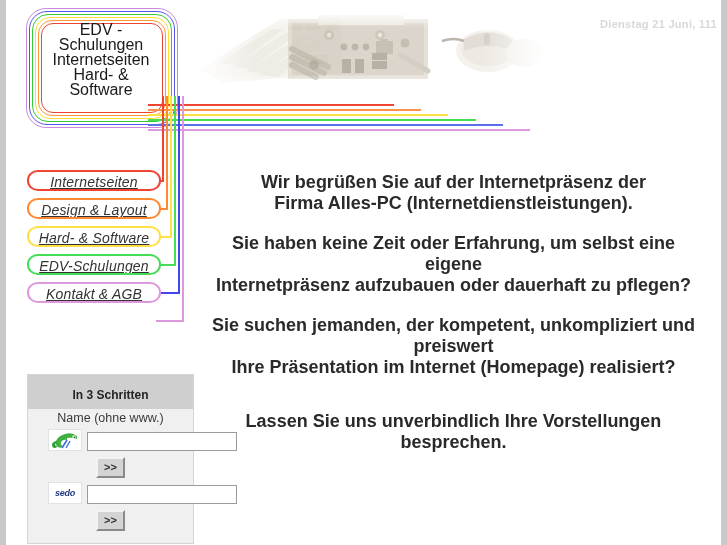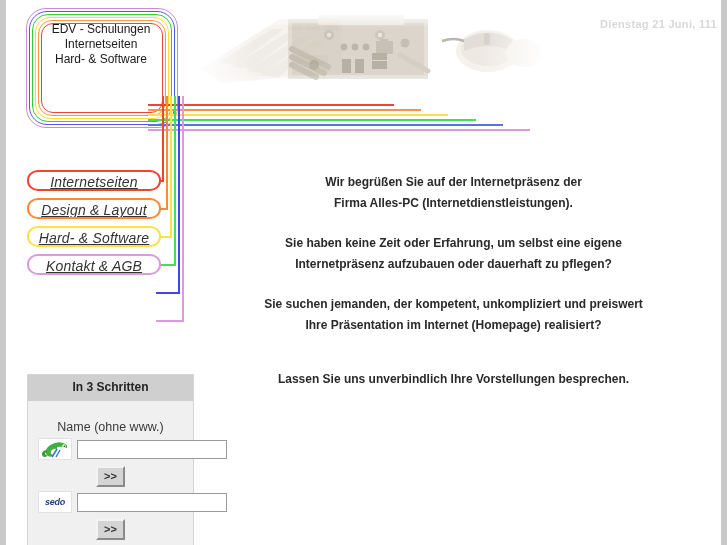--- a/index.html
+++ b/index.html
@@ -72,21 +72,21 @@
     color: #1a1a1a;
   }
   #logo-title {
     font-size: 29px;
     line-height: 32px;
     letter-spacing: -0.5px;
     font-weight: 400;
     margin-top: 2px;
   }
   .logo-sub {
-    font-size: 12px;
+    font-size: 16px;
     line-height: 15px;
     font-weight: 400;
   }
 
   
   .hline { position: absolute; height: 2px; }
   .vline { position: absolute; width: 2px; }
 
   
   #nav {
@@ -115,21 +115,21 @@
     font-family: "Liberation Sans", sans-serif;
   }
 
   
   #main-text {
     position: absolute;
     left: 195px; top: 172px;
     width: 505px;
     text-align: center;
     color: #2a2a2a;
-    font-size: 12px;
+    font-size: 18px;
     font-weight: bold;
     line-height: 21px;
   }
   #main-text p { margin: 0 0 19px 0; }
   #main-text p:last-child { margin-bottom: 0; margin-top: 33px; }
 
   
   #domain-box {
     position: absolute;
     left: 21px; top: 374px;
@@ -138,33 +138,33 @@
     border: 1px solid #d5d5d5;
     box-sizing: border-box;
     padding-bottom: 8px;
   }
   #domain-head {
     background: #cfcfcf;
     color: #242424;
     font-size: 12px;
     font-weight: bold;
     text-align: center;
-    padding: 4px 2px 6px 2px;
+    padding: 12px 2px 6px 2px;
     line-height: 16px;
   }
   #domain-sub {
     text-align: center;
     color: #3a3a3a;
     font-size: 12.5px;
-    padding: 19px 0 4px 0;
+    padding: 2px 0 4px 0;
   }
   .form-row {
     display: flex;
-    align-items: center;
-    padding: 0 10px;
+    align-items: flex-end;
+    padding: 0 20px;
     gap: 5px;
   }
   .provider-logo {
     width: 34px; height: 22px;
     background: #ffffff;
     border: 1px solid #e2e2e2;
     box-sizing: border-box;
     display: flex;
     align-items: center;
     justify-content: center;
@@ -331,20 +331,21 @@
       <div class="hline" style="left:150px; top:236px; width:16px; background:#ffe044;"></div>
       <div class="hline" style="left:150px; top:264px; width:20px; background:#44dd55;"></div>
       <div class="hline" style="left:150px; top:292px; width:24px; background:#4444ee;"></div>
       <div class="hline" style="left:150px; top:320px; width:28px; background:#dd99dd;"></div>
     </div>
 
     <nav id="nav">
       <a class="nav-btn" href="#" style="border-color:#ee4433;">Internetseiten</a>
       <a class="nav-btn" href="#" style="border-color:#ff8833;">Design &amp; Layout</a>
       <a class="nav-btn" href="#" style="border-color:#ffe044;">Hard- &amp; Software</a>
+      <a class="nav-btn" href="#" style="border-color:#44dd55;">EDV-Schulungen</a>
       <a class="nav-btn" href="#" style="border-color:#dd99dd;">Kontakt &amp; AGB</a>
     </nav>
 
     <div id="main-text">
       <p>Wir begrüßen Sie auf der Internetpräsenz der<br>Firma Alles-PC (Internetdienstleistungen).</p>
       <p>Sie haben keine Zeit oder Erfahrung, um selbst eine eigene<br>Internetpräsenz aufzubauen oder dauerhaft zu pflegen?</p>
       <p>Sie suchen jemanden, der kompetent, unkompliziert und preiswert<br>Ihre Präsentation im Internet (Homepage) realisiert?</p>
       <p>Lassen Sie uns unverbindlich Ihre Vorstellungen besprechen.</p>
     </div>
 

